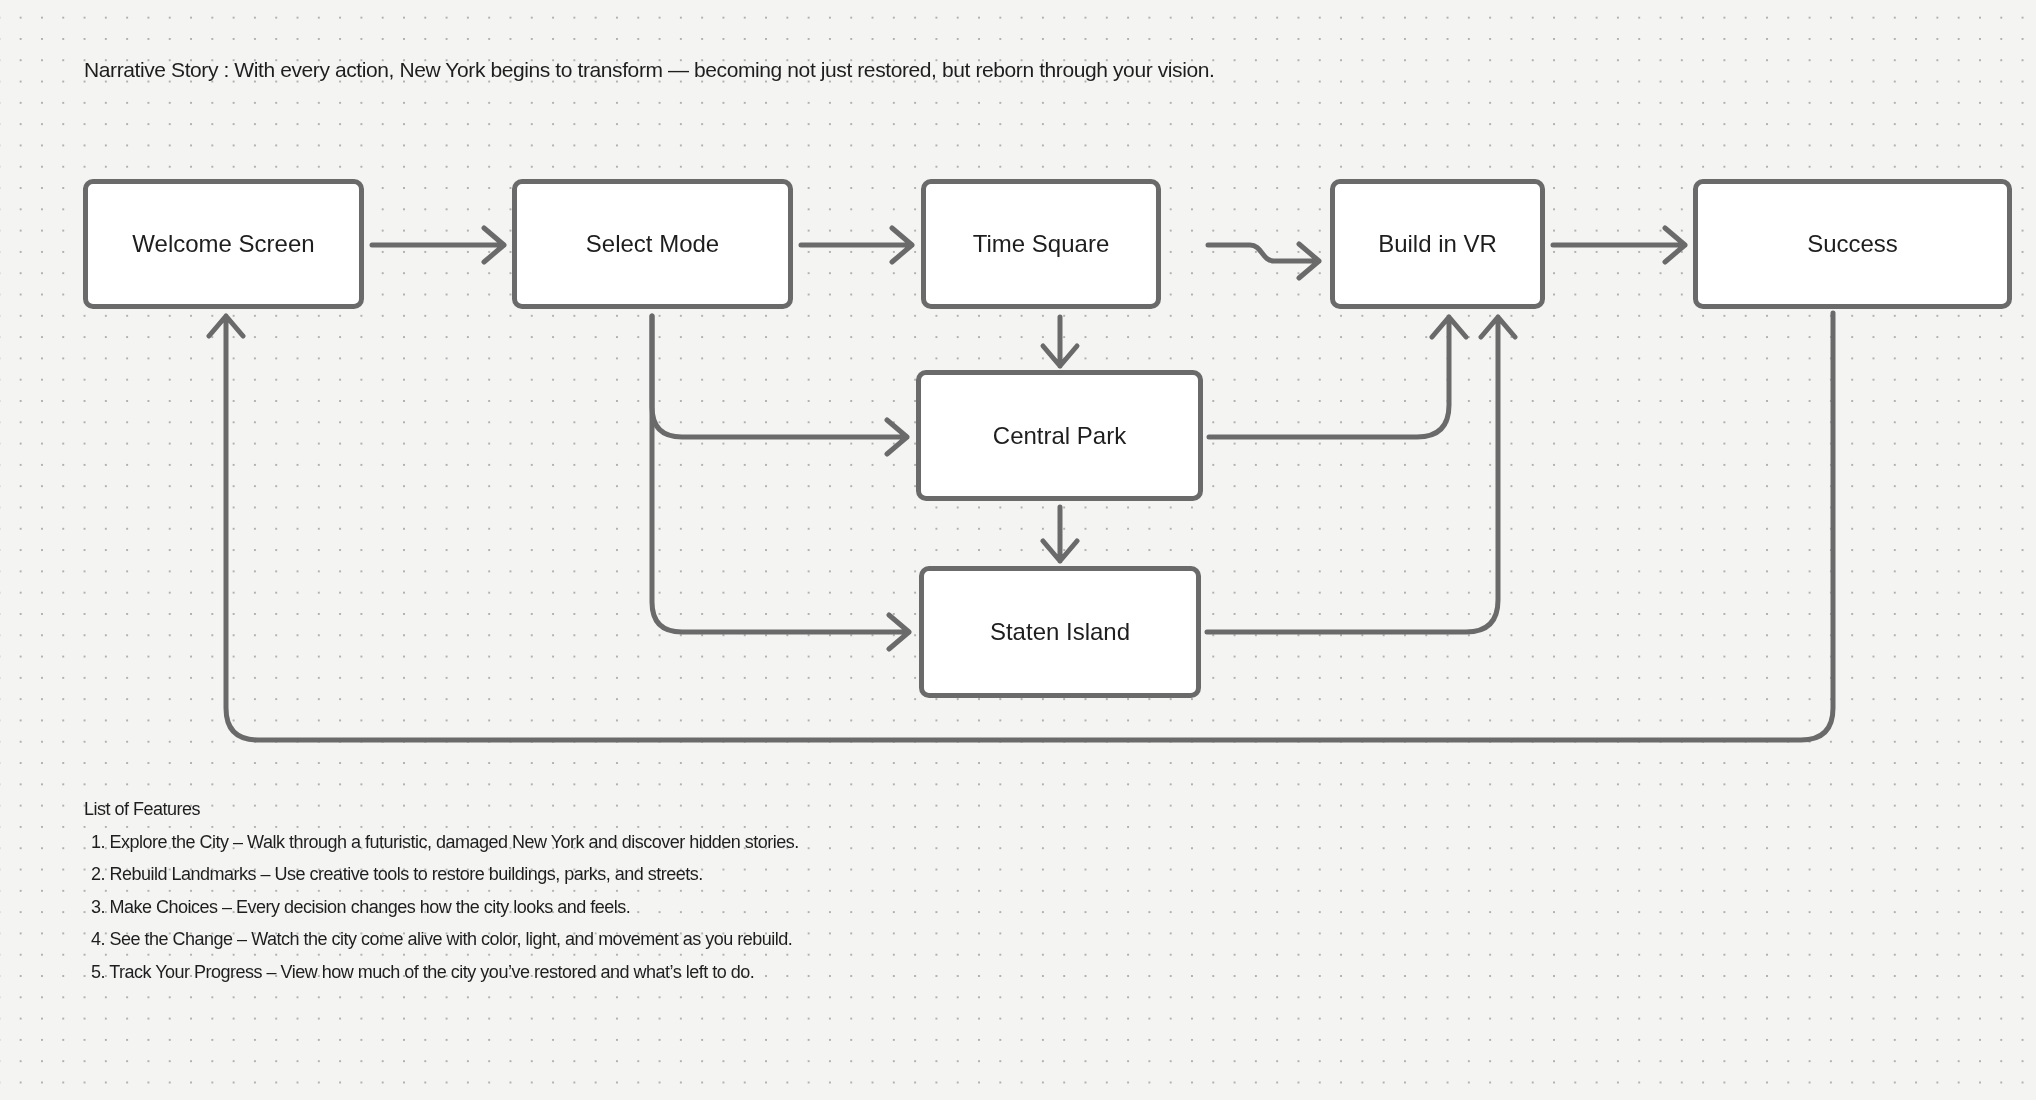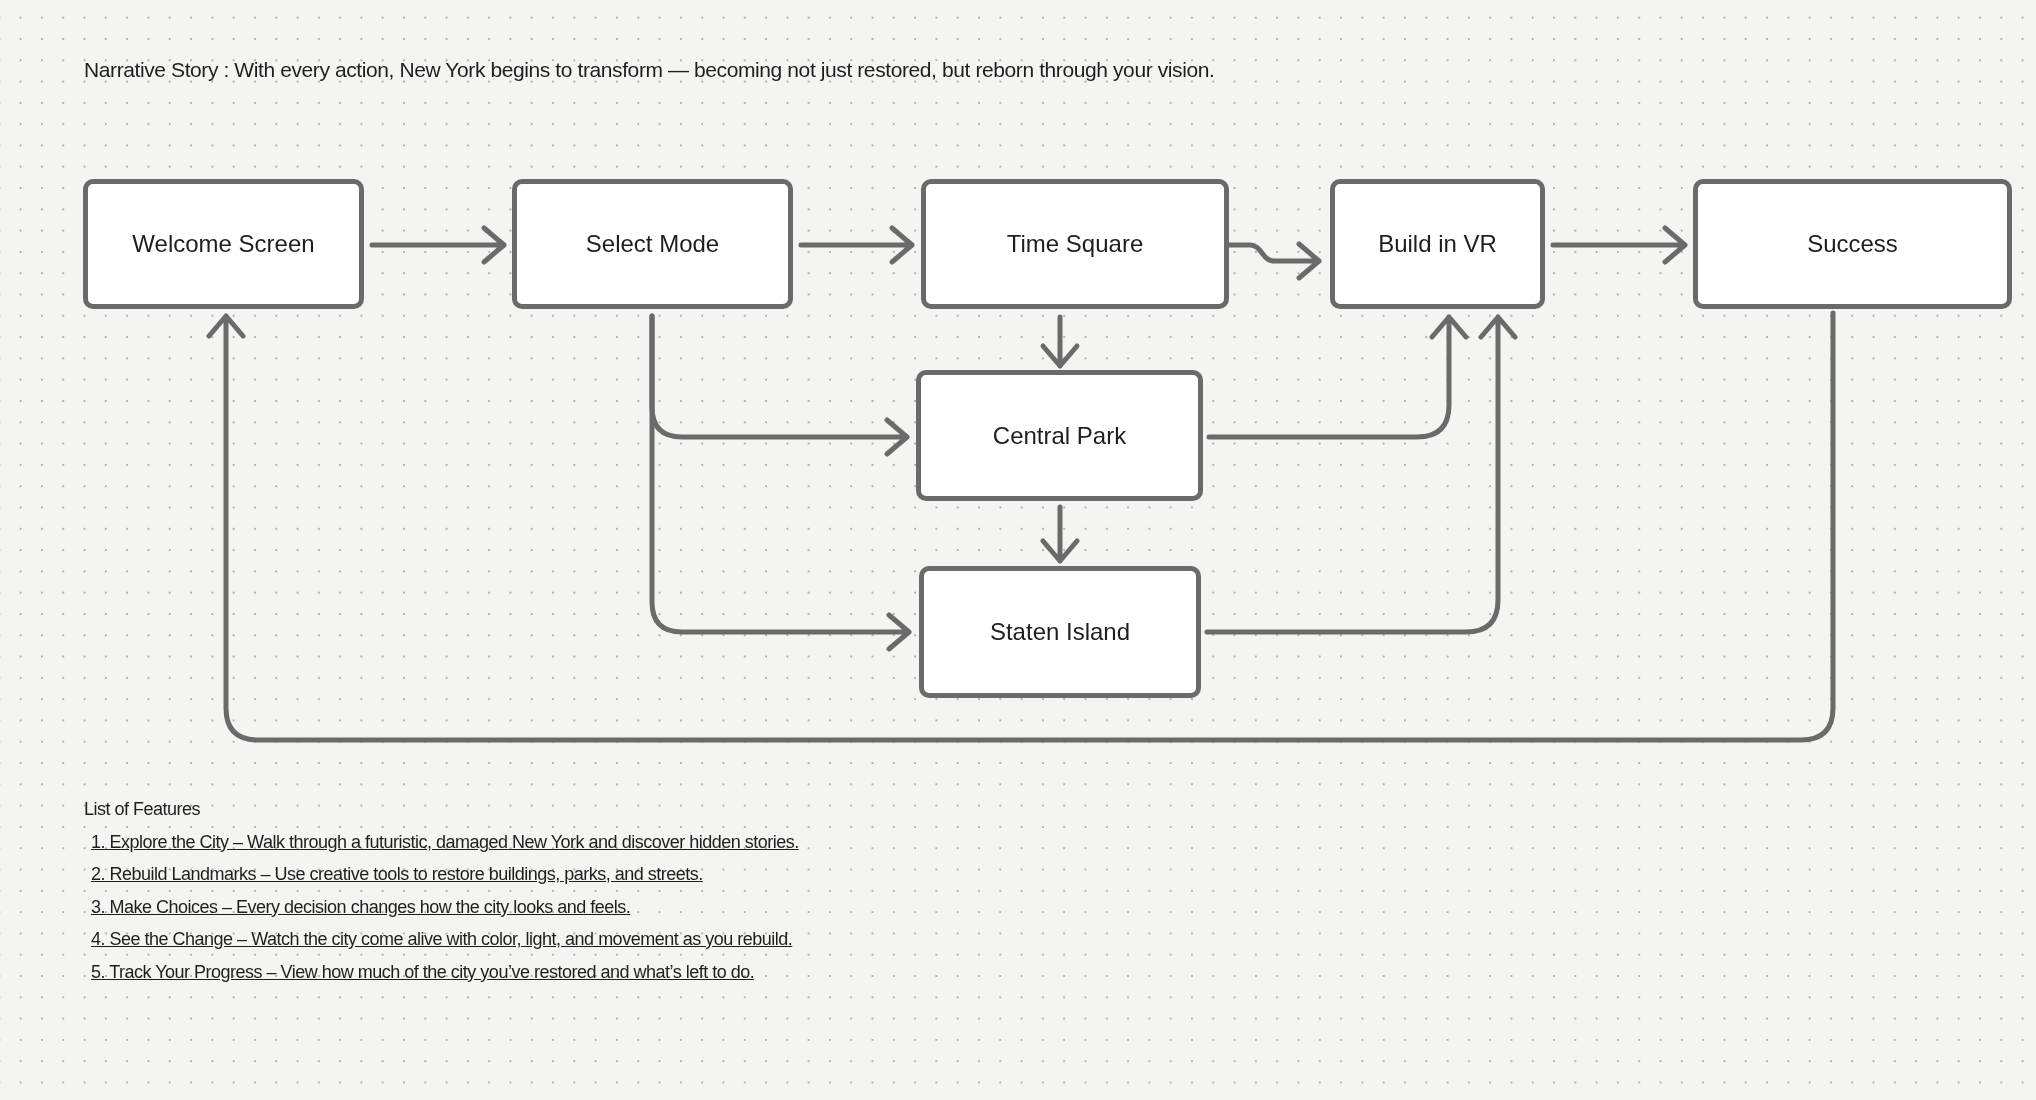--- a/index.html
+++ b/index.html
@@ -53,38 +53,37 @@
     border-radius: 10px;
     display: flex;
     align-items: center;
     justify-content: center;
     color: #1e1e1e;
     font-size: 24px;
     white-space: nowrap;
   }
   .node-welcome   { left:  83px; top: 179px; width: 281px; height: 130px; }
   .node-select    { left: 512px; top: 179px; width: 281px; height: 130px; }
-  .node-time      { left: 921px; top: 179px; width: 308px; height: 130px; }
+  .node-time      { left: 921px; top: 179px; width: 240px; height: 130px; }
   .node-build     { left: 1330px; top: 179px; width: 215px; height: 130px; }
   .node-success   { left: 1693px; top: 179px; width: 319px; height: 130px; }
   .node-central   { left: 916px; top: 370px; width: 287px; height: 131px; }
   .node-staten    { left: 919px; top: 566px; width: 282px; height: 132px; }
   .features {
     position: absolute;
     left: 84px;
     top: 793px;
     font-size: 18px;
     line-height: 32.5px;
     letter-spacing: -0.5px;
     color: #1e1e1e;
     white-space: nowrap;
   }
   .features .item {
     padding-left: 7px;
-    text-decoration: underline;
   }
 </style>
 </head>
 <body>
 
 <div class="canvas">
 
   <div class="narrative">Narrative Story : With every action, New York begins to transform — becoming not just restored, but reborn through your vision.</div>
 
   <svg class="connectors" viewBox="0 0 2036 1100" xmlns="http://www.w3.org/2000/svg">

